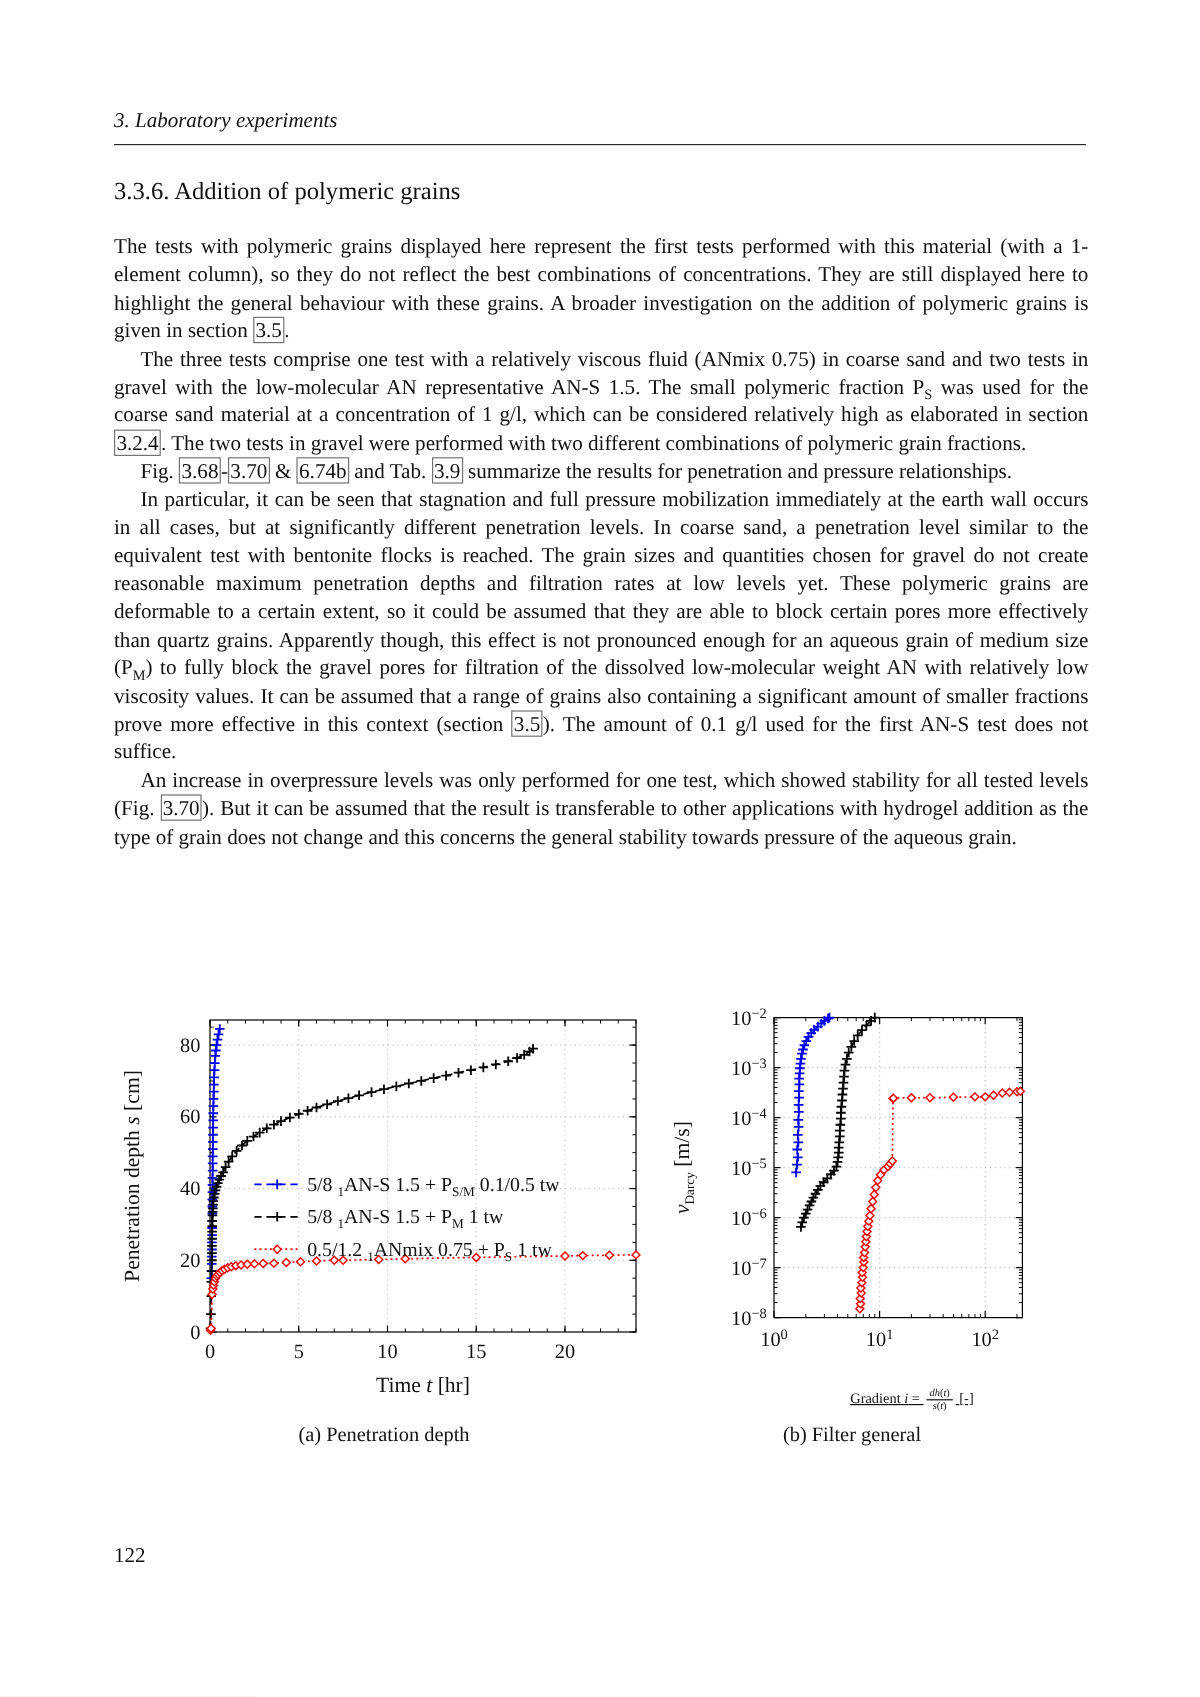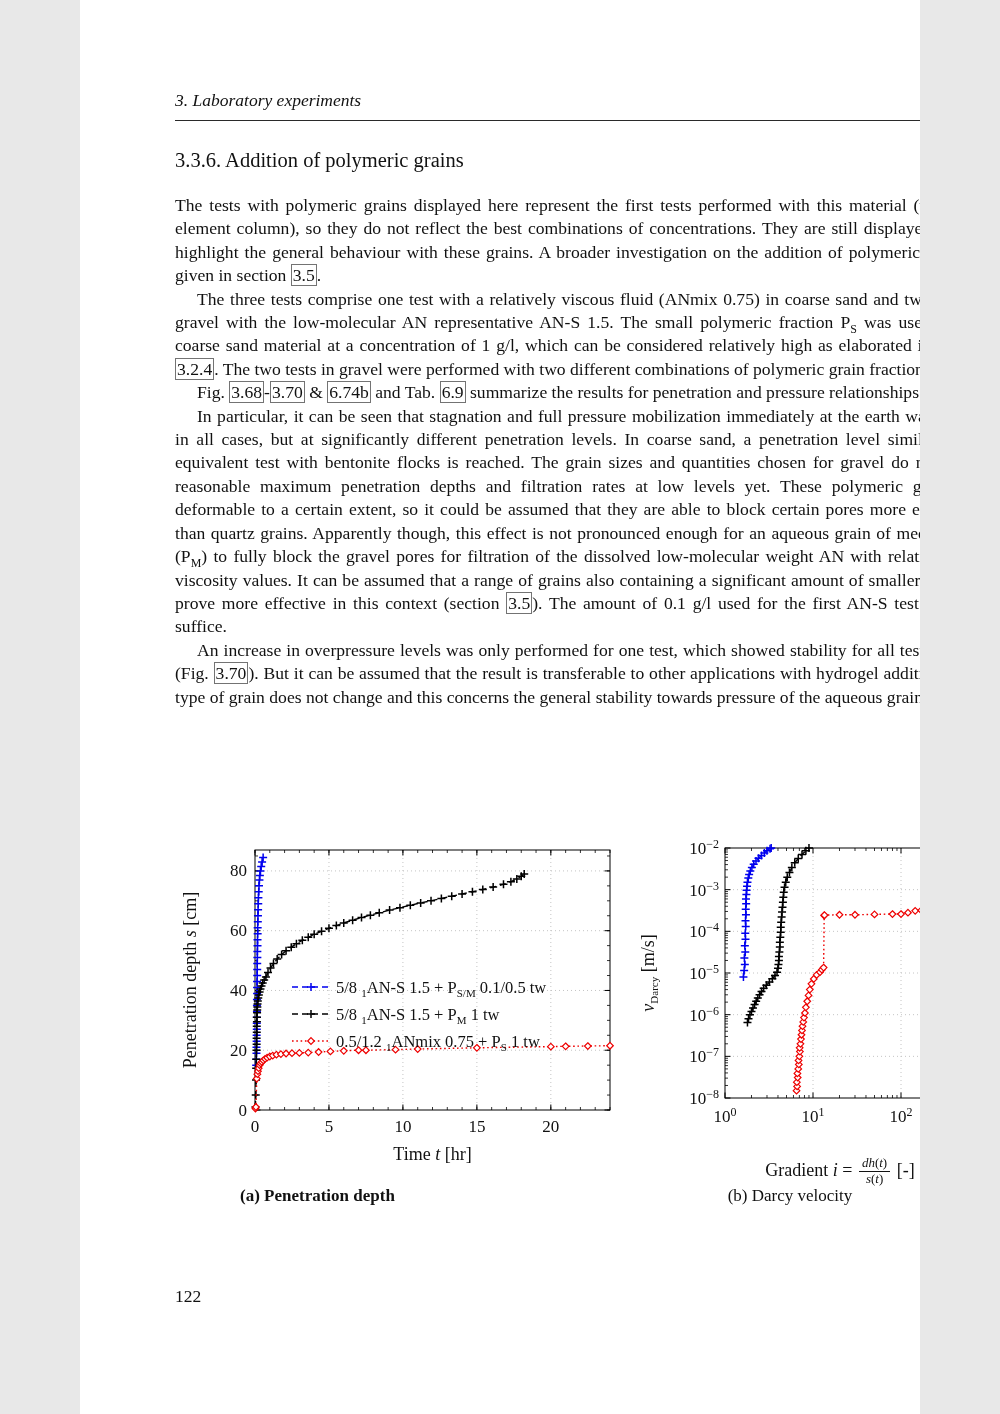--- a/index.html
+++ b/index.html
@@ -1,49 +1,49 @@
 <!DOCTYPE html>
 <html><head>
 <meta charset="utf-8">
 <style>
   html,body{margin:0;padding:0;background:#e8e8e8;}
-  .page{position:relative;width:840px;height:1414px;background:#ffffff;margin:0 auto;
+  .page{position:relative;width:1000px;height:1414px;background:#ffffff;margin:0 auto;
         font-family:"Liberation Serif","DejaVu Serif",serif;color:#111;overflow:hidden;}
   .running-head{position:absolute;left:95px;top:90px;width:810px;font-style:italic;
         font-size:17.5px;padding-bottom:9px;border-bottom:1.6px solid #2a2a2a;}
   .section-heading{position:absolute;left:95px;top:149px;width:810px;font-weight:normal;font-size:20.5px;}
   .body-text{position:absolute;left:95px;top:194px;width:812px;font-size:17.6px;line-height:23.4px;}
   .para{margin:0;text-align:justify;}
   .para.indent{text-indent:22px;}
   .ref{border:1px solid #737373;padding:0 1px;}
   sub{font-size:68%;line-height:0;}
   .chart{position:absolute;}
   svg text{font-family:"Liberation Serif","DejaVu Serif",serif;fill:#111;}
-  .xlabel-b{position:absolute;left:620px;top:1140px;width:280px;text-align:center;font-size:18px;}
+  .xlabel-b{position:absolute;left:620px;top:1140px;width:280px;text-align:center;font-size:12px;text-decoration:underline;}
   .frac{display:inline-block;vertical-align:middle;text-align:center;font-size:72%;line-height:1.15;margin:16px 2px;}
   .frac .num{display:block;border-bottom:1px solid #111;padding:0 3px;}
   .frac .den{display:block;}
-  .caption-a{position:absolute;left:160px;top:1186px;width:320px;text-align:left;font-size:17px;font-weight:bold;}
+  .caption-a{position:absolute;left:160px;top:1186px;width:320px;text-align:center;font-size:17px;}
   .caption-b{position:absolute;left:560px;top:1186px;width:300px;text-align:center;font-size:17px;}
   .figure-caption{position:absolute;left:95px;top:1219px;width:810px;text-align:center;font-size:17.5px;}
   .page-number{position:absolute;left:95px;top:1286px;font-size:17.5px;}
 </style>
 </head>
 <body>
 
 <div class="page">
 
   <div class="running-head">3. Laboratory experiments</div>
 
   <div class="section-heading">3.3.6. Addition of polymeric grains</div>
 
   <div class="body-text">
       <p class="para">The tests with polymeric grains displayed here represent the first tests performed with this material (with a 1-element column), so they do not reflect the best combinations of concentrations. They are still displayed here to highlight the general behaviour with these grains. A broader investigation on the addition of polymeric grains is given in section <span class="ref">3.5</span>.</p>
       <p class="para indent">The three tests comprise one test with a relatively viscous fluid (ANmix 0.75) in coarse sand and two tests in gravel with the low-molecular AN representative AN-S 1.5. The small polymeric fraction P<sub>S</sub> was used for the coarse sand material at a concentration of 1 g/l, which can be considered relatively high as elaborated in section <span class="ref">3.2.4</span>. The two tests in gravel were performed with two different combinations of polymeric grain fractions.</p>
-      <p class="para indent">Fig. <span class="ref">3.68</span>-<span class="ref">3.70</span> &amp; <span class="ref">6.74b</span> and Tab. <span class="ref">6.9</span> summarize the results for penetration and pressure relationships.</p>
+      <p class="para indent">Fig. <span class="ref">3.68</span>-<span class="ref">3.70</span> &amp; <span class="ref">6.74b</span> and Tab. <span class="ref">3.9</span> summarize the results for penetration and pressure relationships.</p>
       <p class="para indent">In particular, it can be seen that stagnation and full pressure mobilization immediately at the earth wall occurs in all cases, but at significantly different penetration levels. In coarse sand, a penetration level similar to the equivalent test with bentonite flocks is reached. The grain sizes and quantities chosen for gravel do not create reasonable maximum penetration depths and filtration rates at low levels yet. These polymeric grains are deformable to a certain extent, so it could be assumed that they are able to block certain pores more effectively than quartz grains. Apparently though, this effect is not pronounced enough for an aqueous grain of medium size (P<sub>M</sub>) to fully block the gravel pores for filtration of the dissolved low-molecular weight AN with relatively low viscosity values. It can be assumed that a range of grains also containing a significant amount of smaller fractions prove more effective in this context (section <span class="ref">3.5</span>). The amount of 0.1 g/l used for the first AN-S test does not suffice.</p>
       <p class="para indent">An increase in overpressure levels was only performed for one test, which showed stability for all tested levels (Fig. <span class="ref">3.70</span>). But it can be assumed that the result is transferable to other applications with hydrogel addition as the type of grain does not change and this concerns the general stability towards pressure of the aqueous grain.</p>
     </div>
 
   <svg class="chart" style="left:100px;top:838px;" width="445" height="350" id="chart-a">
       <g>
         <line x1="148.95833333333334" y1="12" x2="148.95833333333334" y2="272" stroke="#c4c4c4" stroke-dasharray="1 3"></line>
         <line x1="222.91666666666669" y1="12" x2="222.91666666666669" y2="272" stroke="#c4c4c4" stroke-dasharray="1 3"></line>
         <line x1="296.875" y1="12" x2="296.875" y2="272" stroke="#c4c4c4" stroke-dasharray="1 3"></line>
         <line x1="370.83333333333337" y1="12" x2="370.83333333333337" y2="272" stroke="#c4c4c4" stroke-dasharray="1 3"></line>
@@ -626,17 +626,17 @@
   <div class="xlabel-b">
     <span>Gradient <i>i</i> =</span>
     <span class="frac">
       <span class="num"><i>dh</i>(<i>t</i>)</span>
       <span class="den"><i>s</i>(<i>t</i>)</span>
     </span>
     <span>[-]</span>
   </div>
 
   <div class="caption-a">(a) Penetration depth</div>
-  <div class="caption-b">(b) Darcy velocity</div>
+  <div class="caption-b">(b) Filter general</div>
 
   <div class="page-number">122</div>
 
 </div>
 
 </body></html>

